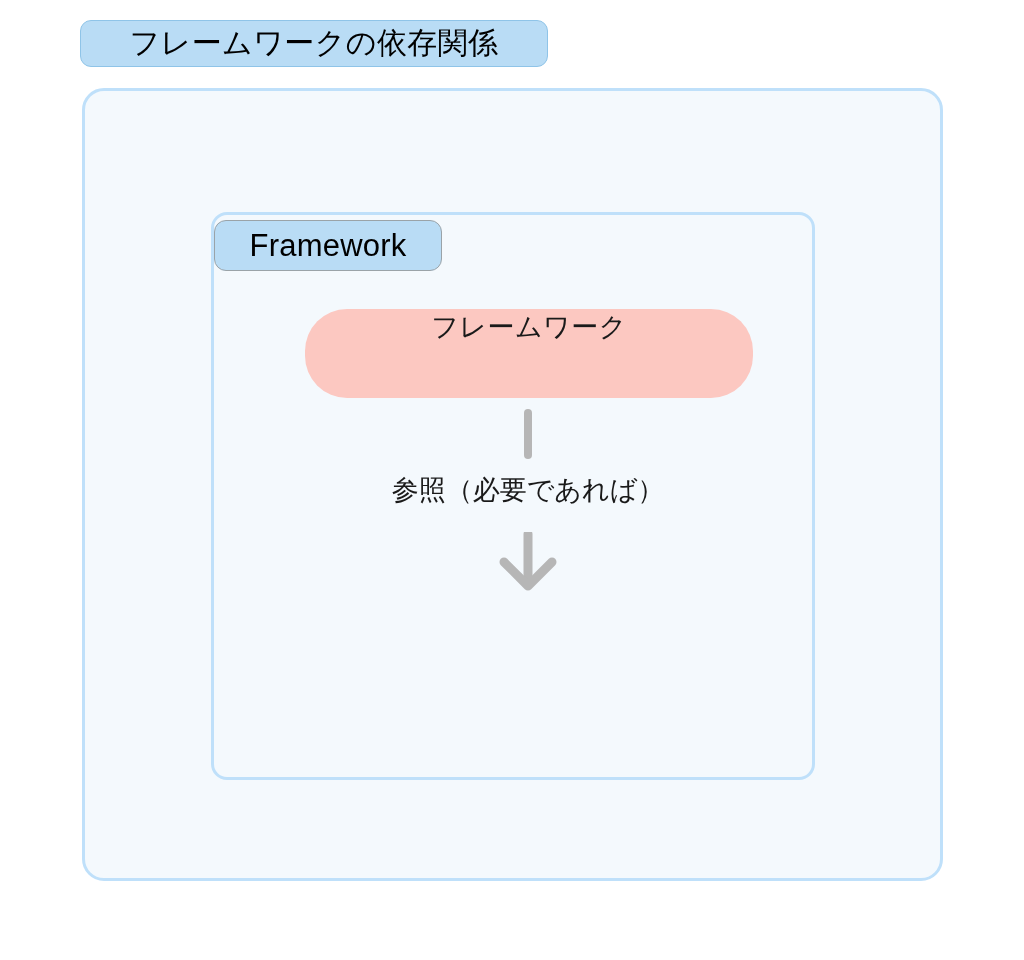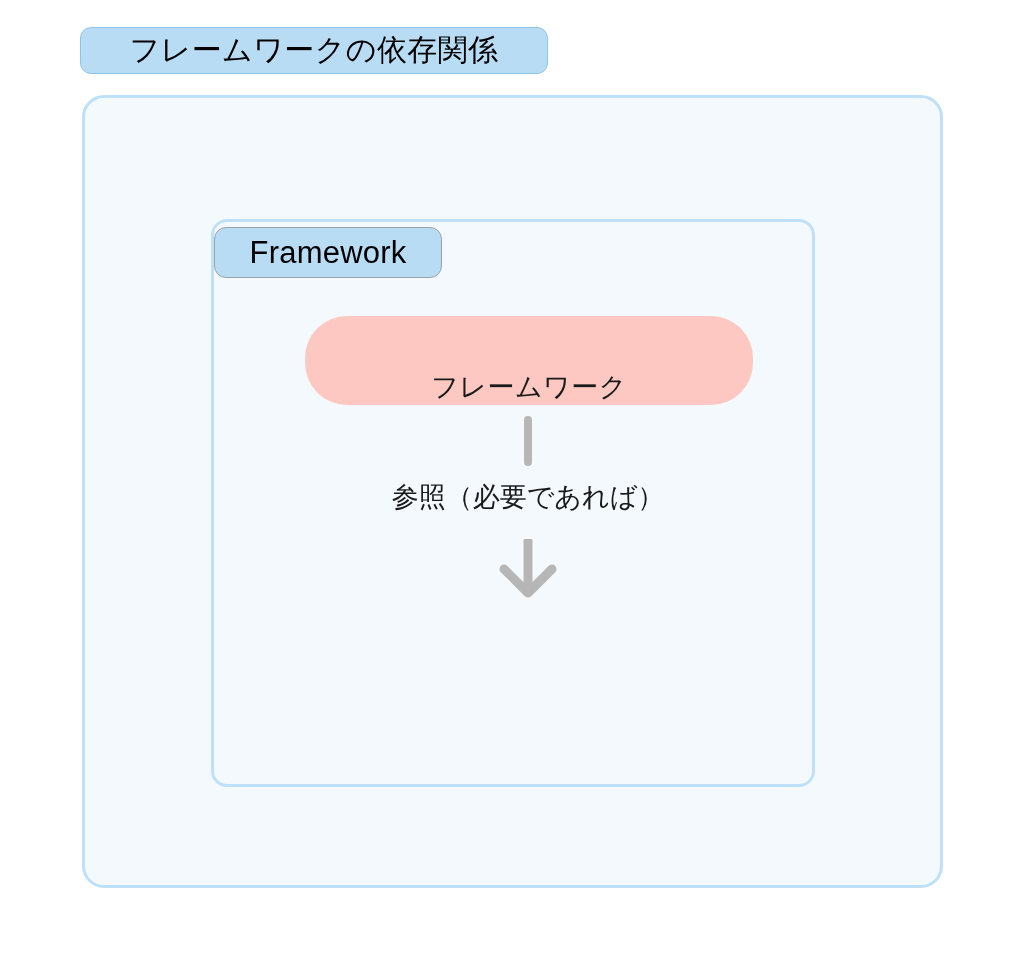--- a/index.html
+++ b/index.html
@@ -12,21 +12,21 @@
     height: 960px;
     background: #ffffff;
     font-family: "Liberation Sans", "DejaVu Sans", sans-serif;
     overflow: hidden;
     position: relative;
   }
 
   #canvas {
     position: absolute;
     left: 0;
-    top: 11px;
+    top: 4px;
     width: 1024px;
     height: 732px;
   }
 
   
 
   .group-title-chip {
     position: absolute;
     box-sizing: border-box;
     background: #b9dcf5;
@@ -90,21 +90,21 @@
   }
 
   
 
   .node-box {
     position: absolute;
     box-sizing: border-box;
     background: #fcc8c1;
     border-radius: 42px;
     display: flex;
-    align-items: flex-end;
+    align-items: flex-start;
     justify-content: center;
     color: #1a1a1a;
     font-size: 27px;
     white-space: nowrap;
     z-index: 4;
     letter-spacing: 0.5px;
   }
 
   #node-framework {
     left: 305px;

